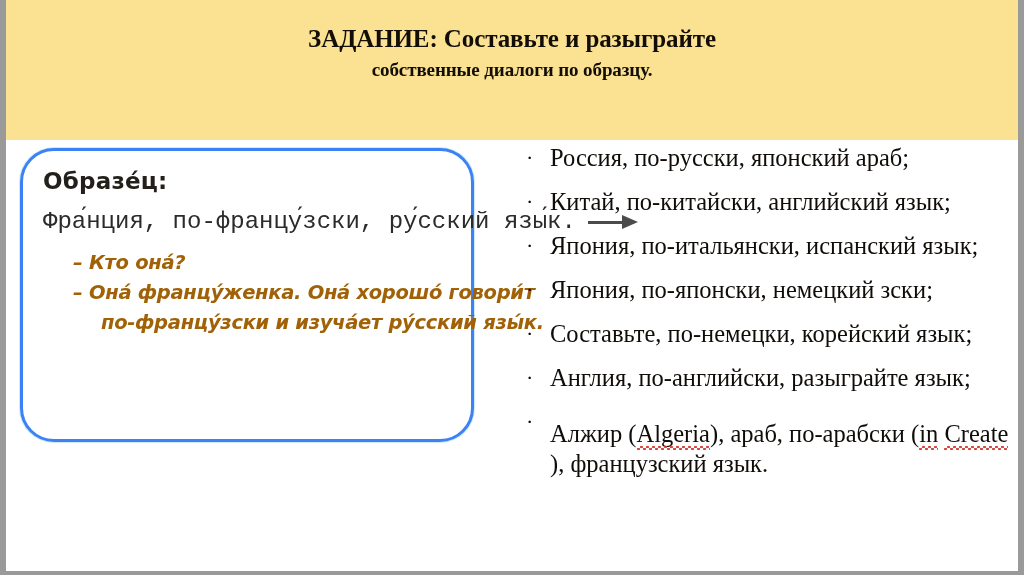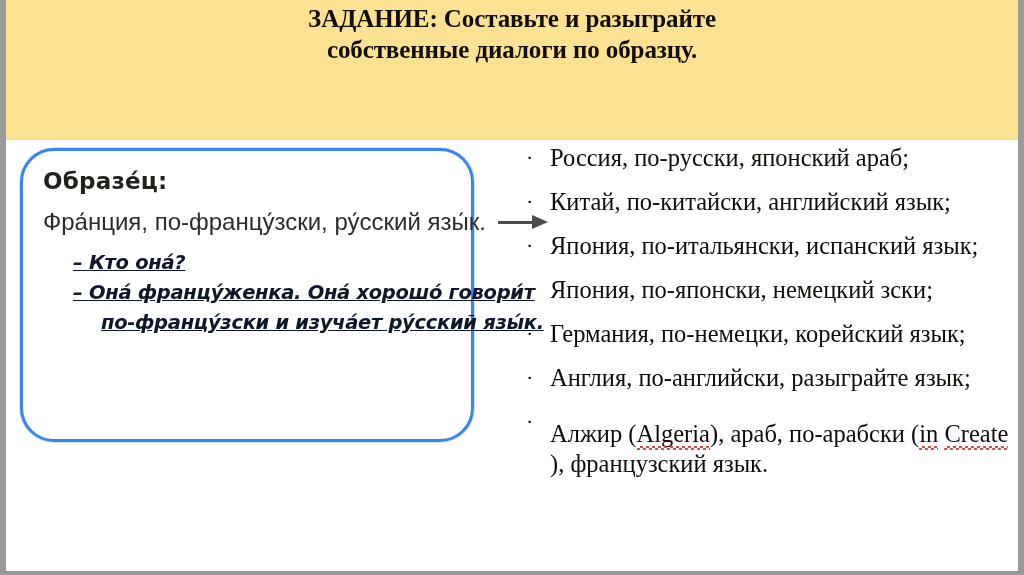--- a/index.html
+++ b/index.html
@@ -31,32 +31,32 @@
     left: 0;
     top: 0;
     width: 100%;
     height: 140px;
     background: #FBE192;
     box-sizing: border-box;
     display: flex;
     flex-direction: column;
     align-items: center;
     justify-content: flex-start;
-    padding-top: 4px;
+    padding-top: 24px;
   }
   .header-line {
     color: #120d06;
     font-family: "Liberation Serif", "DejaVu Serif", serif;
     font-weight: bold;
     text-align: center;
     white-space: nowrap;
     letter-spacing: -0.1px;
   }
   .header-line.l1 { font-size: 25px; line-height: 30px; }
-  .header-line.l2 { font-size: 25px; line-height: 31px; }
+  .header-line.l2 { font-size: 19px; line-height: 31px; }
   .header-line.l3 {
     font-size: 27px;
     line-height: 34px;
     margin-top: 1px;
     position: relative;
   }
   
   .squiggle-en {
     position: absolute;
     left: 0;
@@ -90,21 +90,21 @@
   .example-title {
     font-family: "DejaVu Sans", "Liberation Sans", sans-serif;
     font-weight: bold;
     font-size: 23px;
     color: #231f1a;
     line-height: 28px;
     letter-spacing: 0.2px;
   }
   .example-prompt {
     margin-top: 13px;
-    font-family: Liberation Sans, sans-serif;
+    font-family: Liberation Mono, monospace;
     font-size: 24px;
     line-height: 28px;
     color: #2b2b2b;
     display: flex;
     align-items: center;
     white-space: nowrap;
   }
   .arrow {
     display: inline-block;
     margin-left: 12px;
@@ -132,23 +132,22 @@
     border-left: 16px solid #4b4b4b;
   }
   .dialogue {
     margin-top: 12px;
     padding-left: 30px;
     font-family: "DejaVu Sans", "Liberation Sans", sans-serif;
     font-style: italic;
     font-weight: bold;
     font-size: 19.5px;
     line-height: 30px;
-    color: #0f172a;
+    color: #a16207;
     letter-spacing: -0.3px;
-    text-decoration: underline;
   }
   .dialogue .d-line { white-space: nowrap; }
   .dialogue .d-cont { padding-left: 28px; white-space: nowrap; }
 
   
   .task-list {
     position: absolute;
     left: 520px;
     top: 143px;
     width: 496px;
@@ -238,21 +237,21 @@
       <div class="task-item">
         <span class="bullet">·</span>
         <span class="task-text"> Япония, по-итальянски, испанский язык;</span>
       </div>
       <div class="task-item">
         <span class="bullet">·</span>
         <span class="task-text"> Япония, по-японски, немецкий зски;</span>
       </div>
       <div class="task-item">
         <span class="bullet">·</span>
-        <span class="task-text">Германия, по-немецки, корейский язык;</span>
+        <span class="task-text">Составьте, по-немецки, корейский язык;</span>
       </div>
       <div class="task-item">
         <span class="bullet">·</span>
         <span class="task-text"> Англия, по-английски, разыграйте язык;</span>
       </div>
       <div class="task-item">
         <span class="bullet">·</span>
         <span class="task-text"><span>Алжир (</span><span class="misspelled">Algeria</span><span>), араб, по-арабски (</span><span class="misspelled">in</span><span> </span><span class="misspelled">Create</span><span>), французский язык.</span></span>
       </div>
     </div>

